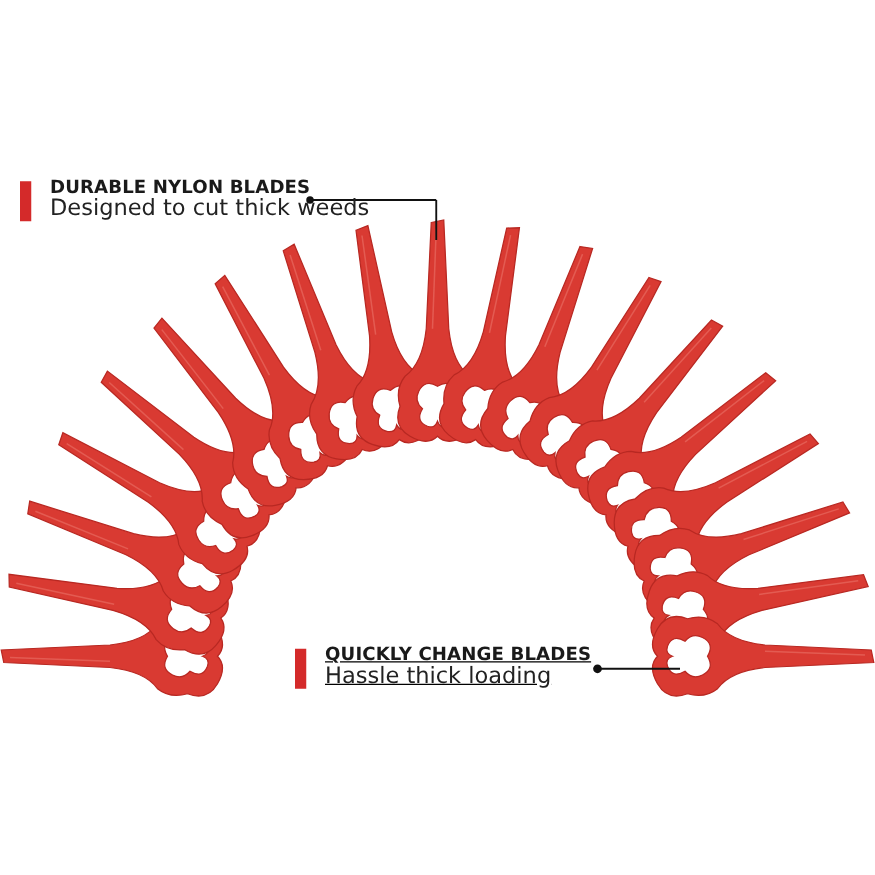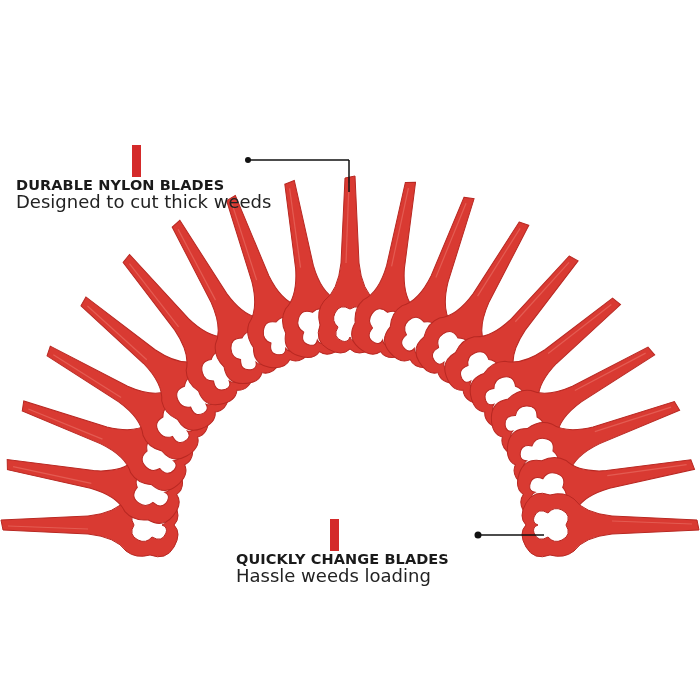--- a/index.html
+++ b/index.html
@@ -1,23 +1,23 @@
 <!DOCTYPE html>
 <html><head>
 <meta charset="utf-8">
 <style>
   html, body { margin: 0; padding: 0; background: #ffffff; }
   body { width: 700px; height: 700px; position: relative; overflow: hidden; font-family: "DejaVu Sans", sans-serif; }
   #stage { position: absolute; left: 0; top: 0; width: 700px; height: 700px; }
-  .callout { position: absolute; display: flex; align-items: center; flex-direction: column; }
+  .callout { position: absolute; display: flex; align-items: flex-start; }
   .callout .bar { width: 9px; height: 32px; background: #d42a2a; margin-right: 15px; margin-top: 3px; }
   .callout .title { font-weight: bold; font-size: 14.5px; color: #1a1a1a; line-height: 17px; letter-spacing: 0.1px; }
   .callout .sub { font-size: 18px; color: #222; line-height: 15px; }
   #callout-top { left: 16px; top: 142px; }
-  #callout-bottom { left: 236px; top: 516px; }
+  #callout-bottom { left: 236px; top: 516px; text-decoration: underline; }
 </style>
 </head>
 <body>
 
 <div id="stage">
   <svg width="700" height="700" viewBox="0 0 700 700">
     <defs>
 
       <g id="blade">
         <path d="M -5 -145 L 5 -147 L 9 -60 Q 12 -32 26 -22 Q 34 -12 30 2 Q 36 18 22 26 Q 8 34 0 26 Q -8 34 -22 26 Q -36 18 -30 2 Q -34 -12 -26 -22 Q -12 -32 -9 -60 Z" fill="#d93a32" stroke="#b82822" stroke-width="1"></path>
@@ -64,16 +64,16 @@
     <div>
       <div class="title">DURABLE NYLON BLADES</div>
       <div class="sub">Designed to cut thick weeds</div>
     </div>
   </div>
 
   <div class="callout" id="callout-bottom">
     <div class="bar"></div>
     <div>
       <div class="title">QUICKLY CHANGE BLADES</div>
-      <div class="sub">Hassle weeds loading</div>
+      <div class="sub">Hassle thick loading</div>
     </div>
   </div>
 </div>
 
 </body></html>

